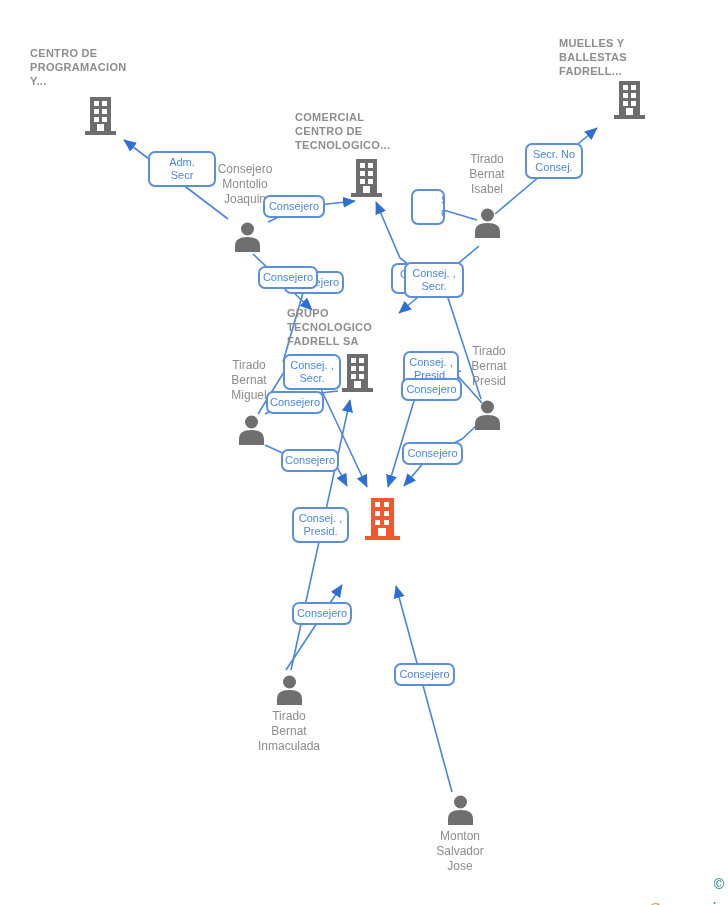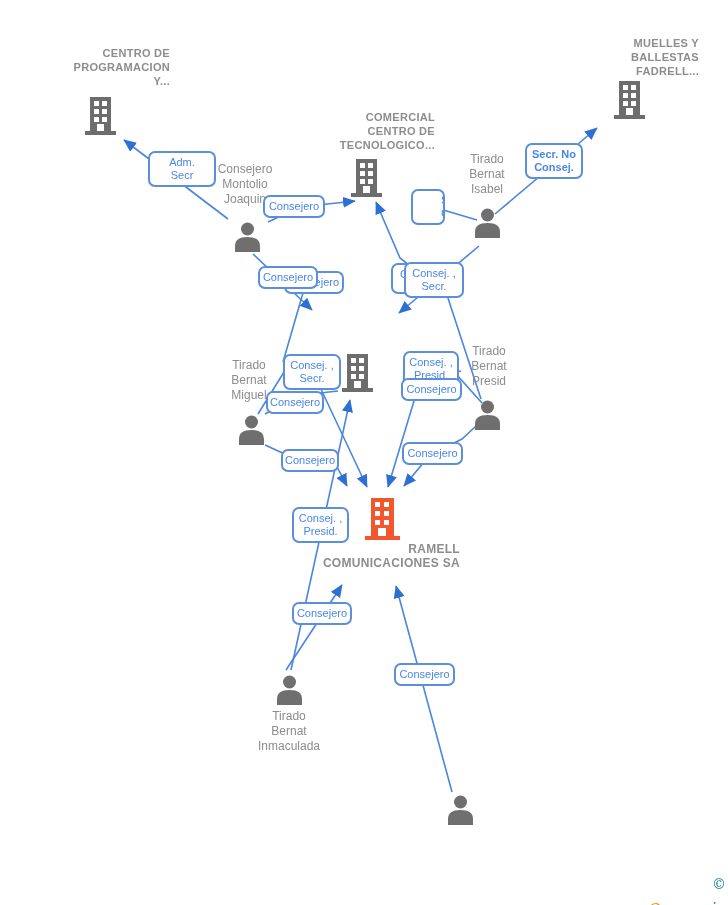--- a/index.html
+++ b/index.html
@@ -1,19 +1,19 @@
 <!DOCTYPE html>
 <html><head>
 <meta charset="utf-8">
 <style>
   html,body{margin:0;padding:0;background:#fff;}
   #canvas{position:relative;width:728px;height:905px;background:#ffffff;overflow:hidden;
           font-family:"Liberation Sans", sans-serif;}
   #wires{position:absolute;left:0;top:0;width:728px;height:905px;}
-  .cname{position:absolute;text-align:right;color:#8d8d8d;font-size:11px;font-weight:700;
+  .cname{position:absolute;text-align:left;color:#8d8d8d;font-size:11px;font-weight:700;
          line-height:14px;letter-spacing:.3px;}
   .pname{position:absolute;text-align:center;color:#8d8d8d;font-size:12px;font-weight:400;
          line-height:15px;}
   .icon{position:absolute;}
   .rel{position:absolute;box-sizing:border-box;background:#ffffff;border:2px solid #5b8fdc;
        border-radius:7px;color:#4a86e8;font-size:11px;line-height:13px;text-align:center;
        padding:3px 2px;white-space:nowrap;overflow:hidden;}
   .logo{position:absolute;left:648px;top:876px;width:78px;text-align:right;font-style:italic;
         font-family:"DejaVu Serif", serif;}
   .logo .c{color:#1b7f93;font-size:14px;font-style:normal;vertical-align:2px;}
@@ -109,20 +109,25 @@
           <rect x="18" y="4" width="5" height="5"></rect>
         <rect x="10" y="12" width="5" height="5"></rect>
           <rect x="18" y="12" width="5" height="5"></rect>
         <rect x="10" y="20" width="5" height="5"></rect>
           <rect x="18" y="20" width="5" height="5"></rect>
         <rect x="13" y="27" width="7" height="7"></rect>
       </g>
     </svg>
   </div>
 
+  <div class="cname" style="left:287px;top:306px;width:140px;">
+    <div>GRUPO</div>
+    <div>TECNOLOGICO</div>
+    <div>FADRELL SA</div>
+  </div>
   <div class="icon" style="left:341px;top:354px;">
     <svg width="33" height="38">
       <rect x="1" y="34" width="31" height="4" fill="#6d6d6d"></rect>
       <rect x="6" y="0" width="21" height="34" fill="#6d6d6d"></rect>
       <g fill="#ffffff">
         <rect x="10" y="4" width="5" height="5"></rect>
           <rect x="18" y="4" width="5" height="5"></rect>
         <rect x="10" y="12" width="5" height="5"></rect>
           <rect x="18" y="12" width="5" height="5"></rect>
         <rect x="10" y="20" width="5" height="5"></rect>
@@ -140,24 +145,20 @@
         <rect x="11" y="4" width="5" height="5"></rect>
           <rect x="20" y="4" width="5" height="5"></rect>
         <rect x="11" y="13" width="5" height="5"></rect>
           <rect x="20" y="13" width="5" height="5"></rect>
         <rect x="11" y="22" width="5" height="5"></rect>
           <rect x="20" y="22" width="5" height="5"></rect>
         <rect x="14" y="30" width="8" height="8"></rect>
       </g>
     </svg>
   </div>
-  <div class="cname" style="left:300px;top:542px;width:160px;font-size:12px;">
-    <div>RAMELL</div>
-    <div>COMUNICACIONES SA</div>
-  </div>
 
   <div class="pname" style="left:185px;top:162px;width:120px;">
     <div>Consejero</div>
     <div>Montolio</div>
     <div>Joaquin</div>
   </div>
   <div class="icon" style="left:234px;top:221px;">
     <svg width="27" height="31">
       <circle cx="13.5" cy="8" r="6.5" fill="#6f6f6f"></circle>
       <path d="M1,31 v-6 q0,-9 12.5,-9 q12.5,0 12.5,9 v6 z" fill="#6f6f6f"></path>
@@ -211,20 +212,25 @@
     <div>Bernat</div>
     <div>Inmaculada</div>
   </div>
 
   <div class="icon" style="left:447px;top:794px;">
     <svg width="27" height="31">
       <circle cx="13.5" cy="8" r="6.5" fill="#6f6f6f"></circle>
       <path d="M1,31 v-6 q0,-9 12.5,-9 q12.5,0 12.5,9 v6 z" fill="#6f6f6f"></path>
     </svg>
   </div>
+  <div class="pname" style="left:400px;top:829px;width:120px;">
+    <div>Monton</div>
+    <div>Salvador</div>
+    <div>Jose</div>
+  </div>
 
   <div class="rel" style="left:148px;top:151px;width:68px;">
     <div>Adm.</div>
     <div>Secr</div>
   </div>
 
   <div class="rel" style="left:263px;top:195px;width:62px;">
     <div>Consejero</div>
   </div>
 
@@ -233,21 +239,21 @@
   </div>
   <div class="rel" style="left:258px;top:266px;width:60px;">
     <div>Consejero</div>
   </div>
 
   <div class="rel" style="left:411px;top:189px;width:28px;padding-left:28px;">
     <div>Secr. ,</div>
     <div>Consej.</div>
   </div>
 
-  <div class="rel" style="left:525px;top:143px;width:58px;font-weight:bold;">
+  <div class="rel" style="left:525px;top:143px;width:58px;">
     <div>Secr. No</div>
     <div>Consej.</div>
   </div>
 
   <div class="rel" style="left:391px;top:263px;width:26px;height:31px;">
     <div>C</div>
   </div>
   <div class="rel" style="left:404px;top:262px;width:60px;">
     <div>Consej. ,</div>
     <div>Secr.</div>

